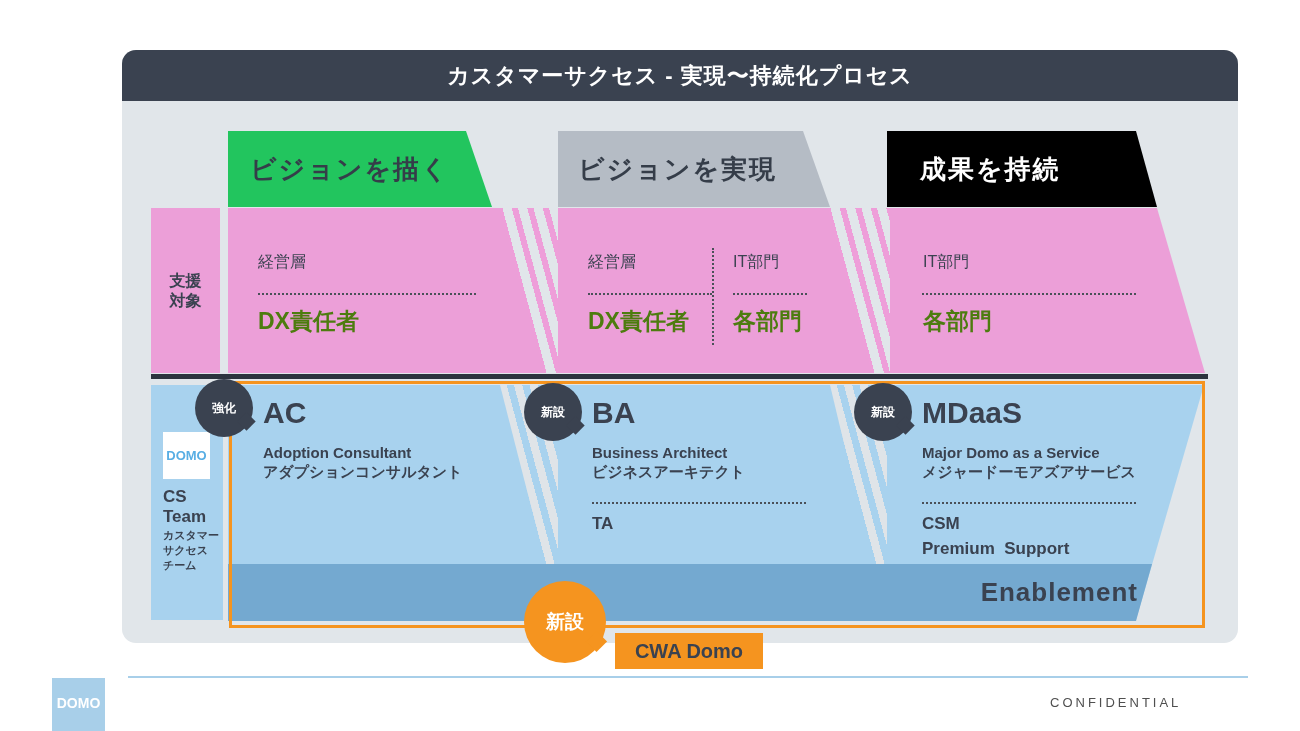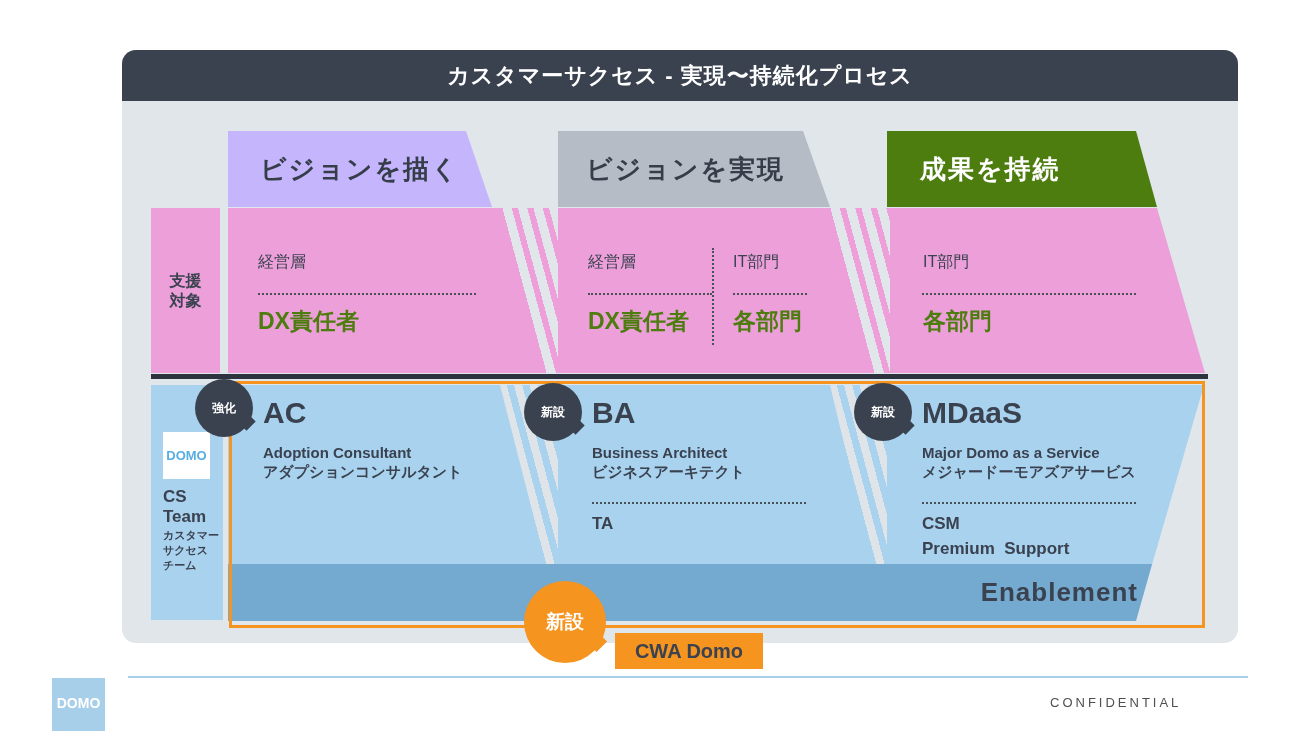--- a/index.html
+++ b/index.html
@@ -8,23 +8,23 @@
   .abs { position:absolute; }
   .page { position:absolute; left:0; top:0; width:1300px; height:731px; background:#ffffff; }
 
   
   .card { left:122px; top:50px; width:1116px; height:593px; background:#e1e6ea; border-radius:14px; }
   .title-bar { left:122px; top:50px; width:1116px; height:51px; background:#3a4250; border-radius:14px 14px 0 0;
                color:#ffffff; font-size:22px; font-weight:700; text-align:center; line-height:51px; letter-spacing:1px; }
 
   
   .ph { top:131px; height:76px; font-size:26px; font-weight:700; line-height:76px; letter-spacing:2px; color:#353d49; }
-  .ph1 { left:228px; width:264px; background:#c4b5fd; clip-path:polygon(0 0,238px 0,100% 100%,0 100%); padding-left:32px; }
-  .ph2 { left:558px; width:272px; background:#b5bcc5; clip-path:polygon(0 0,245px 0,100% 100%,0 100%); padding-left:28px; }
-  .ph3 { left:887px; width:270px; background:#4d7c0f; clip-path:polygon(0 0,249px 0,100% 100%,0 100%); padding-left:33px; color:#ffffff; }
+  .ph1 { left:228px; width:264px; background:#22c55e; clip-path:polygon(0 0,238px 0,100% 100%,0 100%); padding-left:22px; }
+  .ph2 { left:558px; width:272px; background:#b5bcc5; clip-path:polygon(0 0,245px 0,100% 100%,0 100%); padding-left:20px; }
+  .ph3 { left:887px; width:270px; background:#000000; clip-path:polygon(0 0,249px 0,100% 100%,0 100%); padding-left:33px; color:#ffffff; }
 
   
   .pink-label { left:151px; top:208px; width:69px; height:165px; background:#ec9fd8;
                 display:flex; flex-direction:column; align-items:center; justify-content:center;
                 font-size:16px; font-weight:700; color:#3a4250; line-height:20px; }
   .pink-main { left:228px; top:208px; width:977px; height:165px; background:#ec9fd8;
                clip-path:polygon(0 0,929px 0,977px 100%,0 100%); }
   .hatch-pink { background:repeating-linear-gradient(75deg,#e1e6ea 0 9px,#ee9ed9 9px 15px); }
   .hp1 { left:500px; top:208px; width:58px; height:165px; clip-path:polygon(0 0,100% 0,100% 100%,45px 100%); }
   .hp2 { left:828px; top:208px; width:62px; height:165px; clip-path:polygon(0 0,100% 0,100% 100%,44px 100%); }

